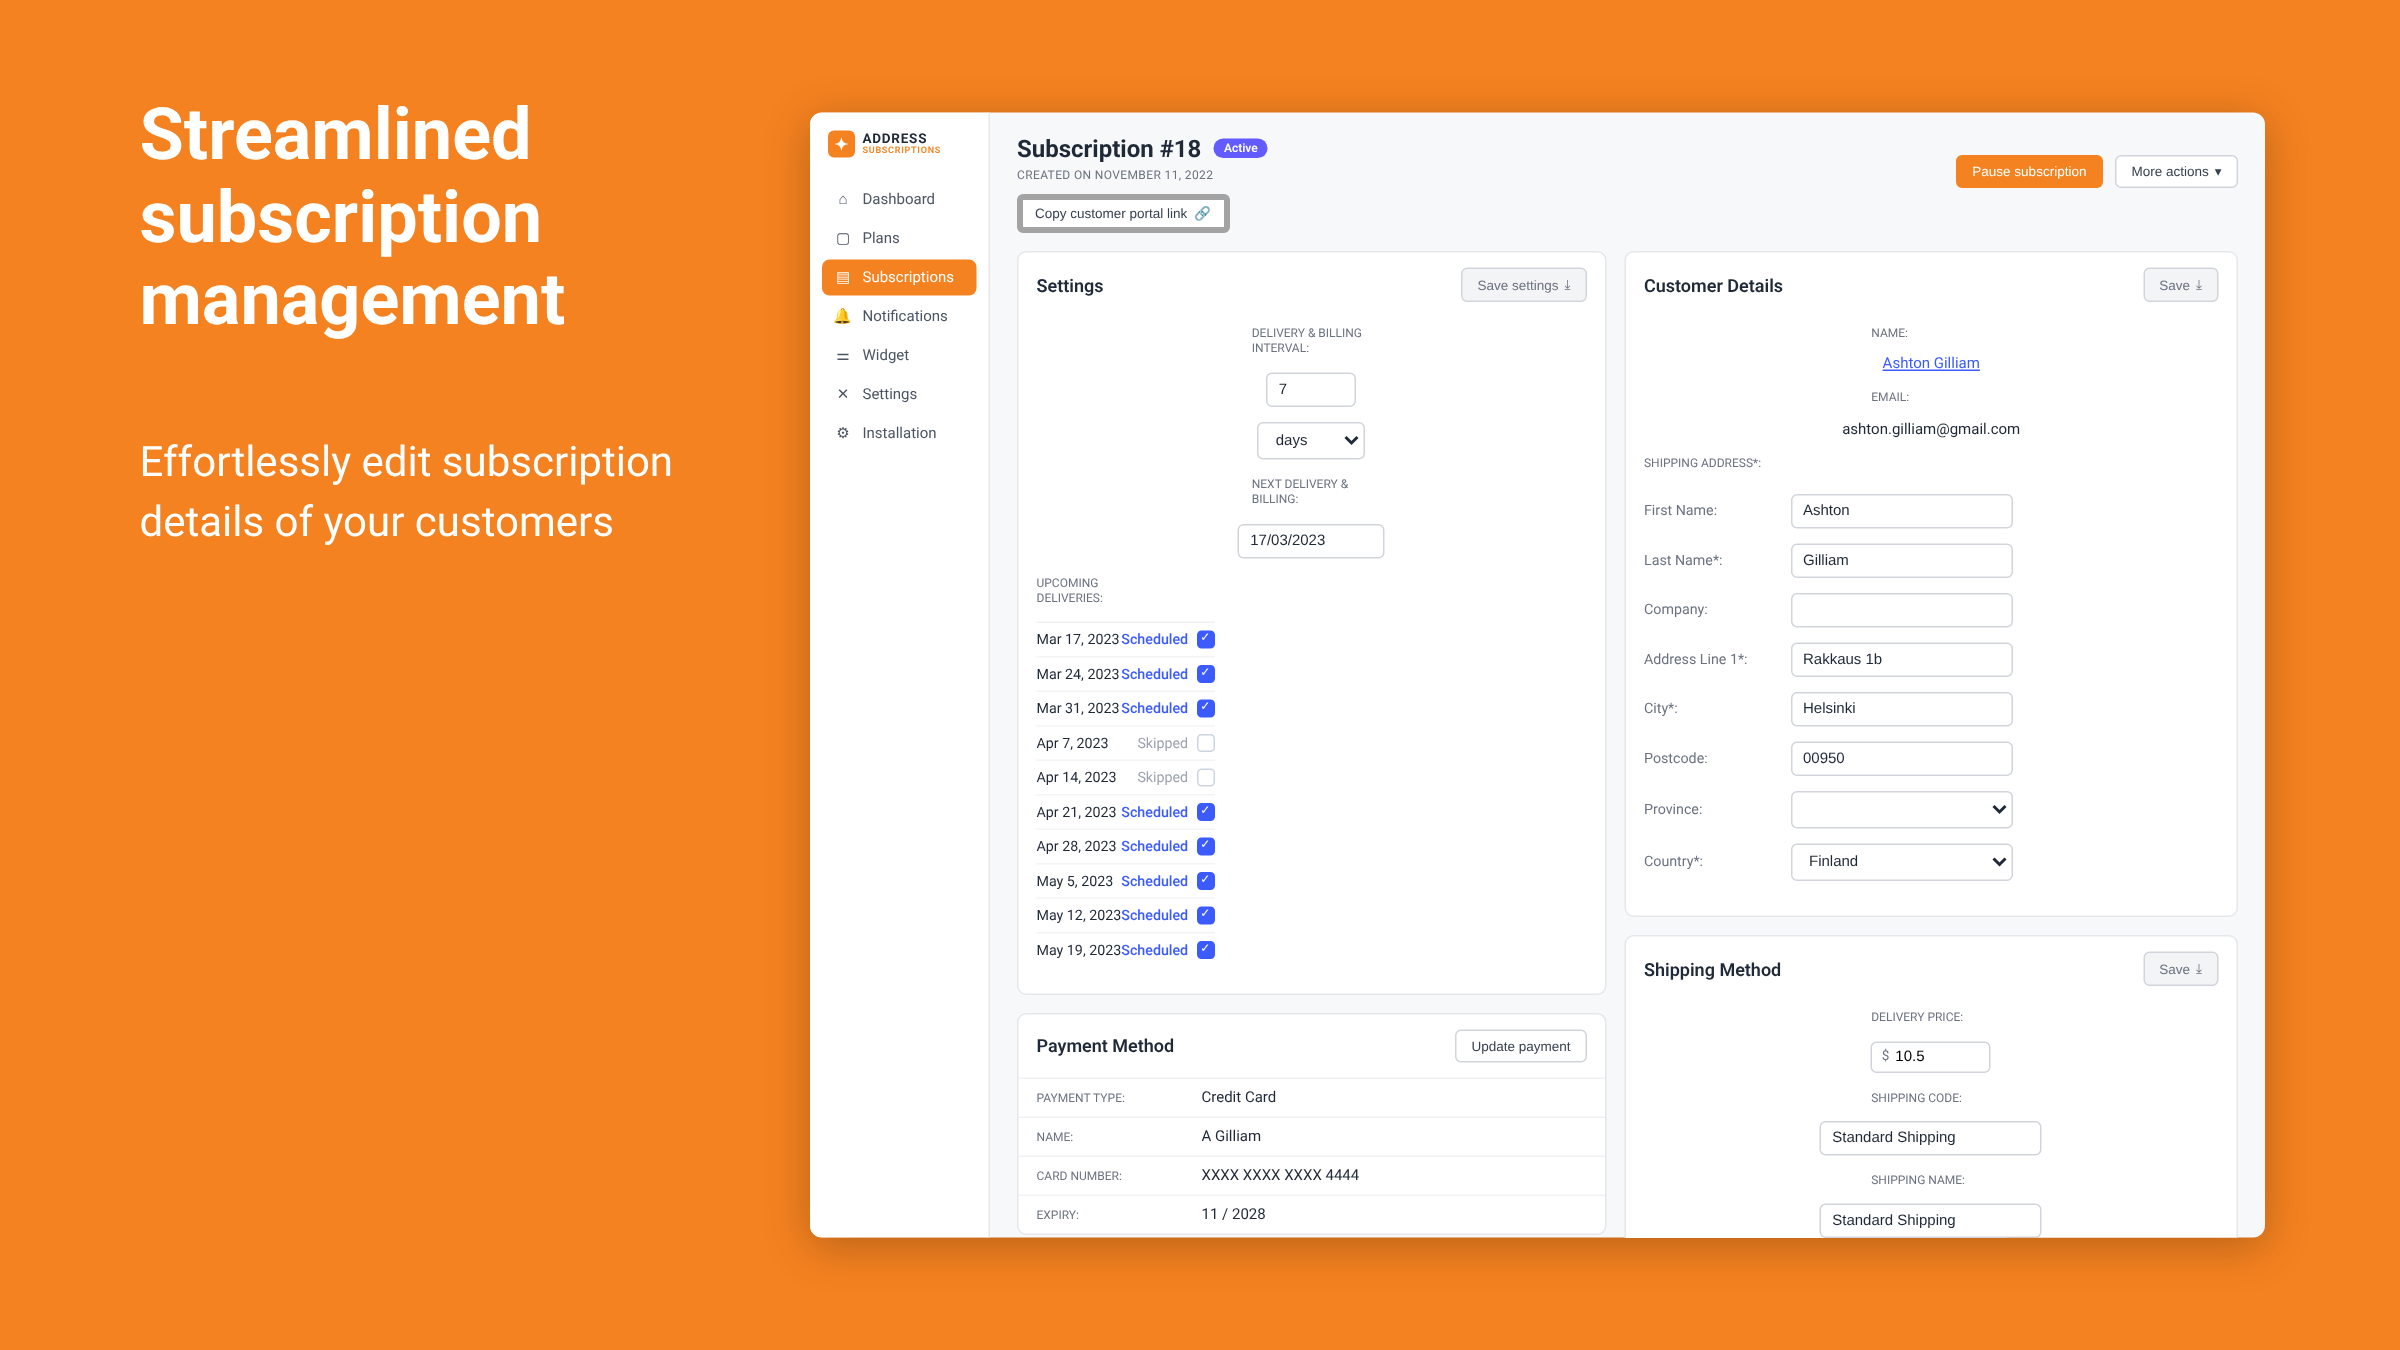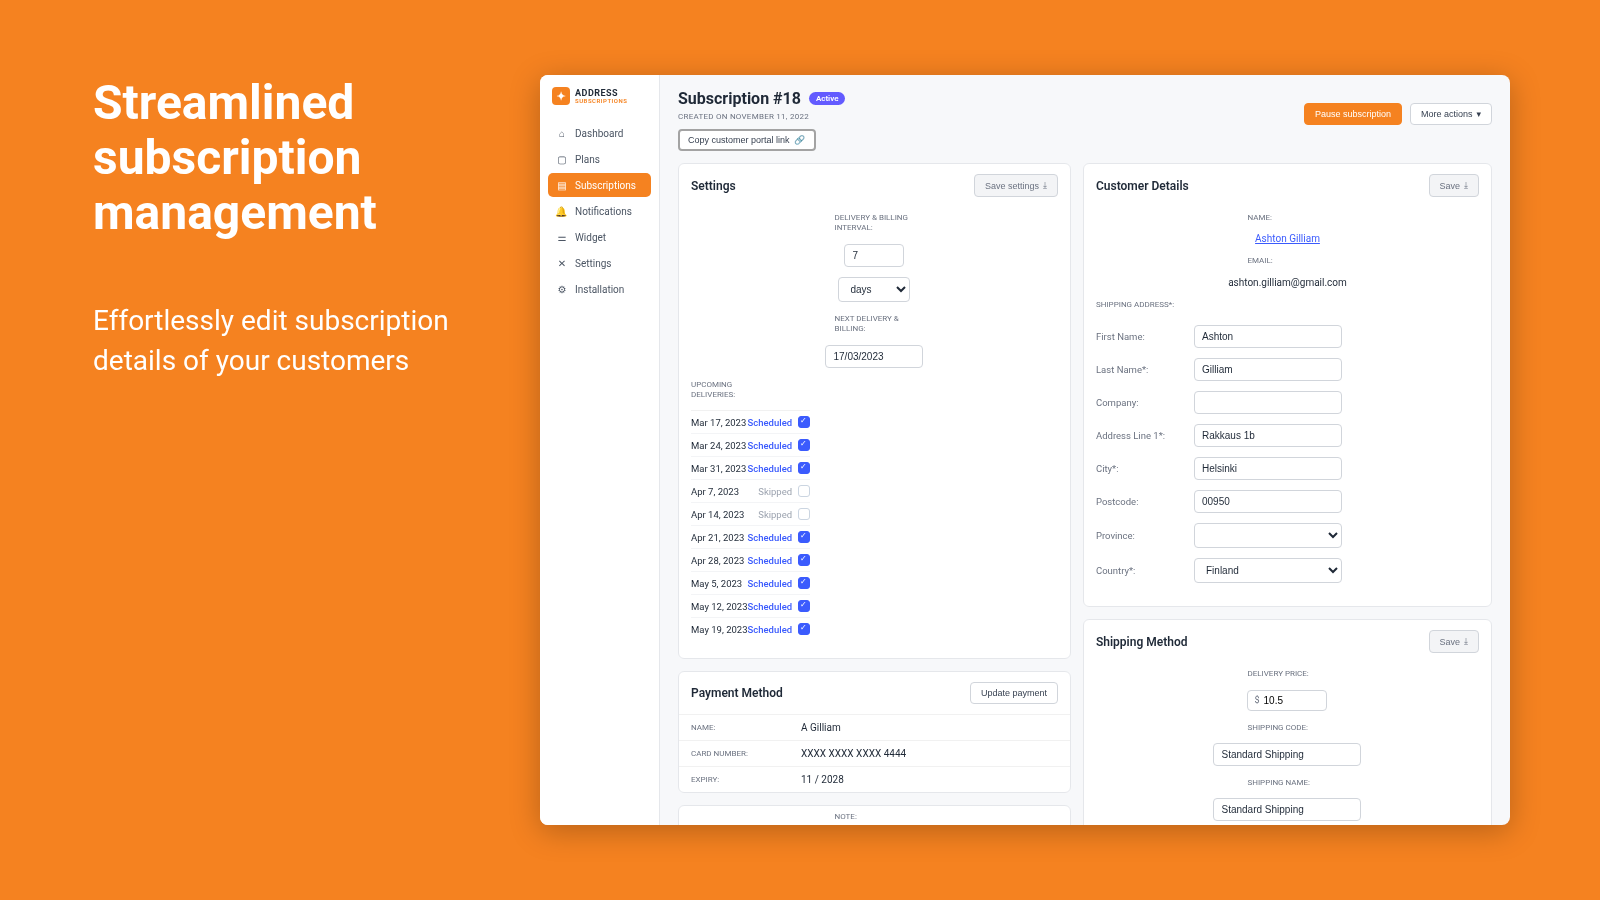--- a/index.html
+++ b/index.html
@@ -7,21 +7,21 @@
   font-family: -apple-system, BlinkMacSystemFont, "Segoe UI", Roboto, sans-serif;
   background: #f58220;
   width: 1600px;
   height: 900px;
   overflow: hidden;
   position: relative;
 }
 .marketing {
   position: absolute;
   left: 93px;
-  top: 75px;
+  top: 62px;
   color: #fff;
   width: 400px;
 }
 .marketing h1 {
   font-size: 48px;
   font-weight: 700;
   line-height: 1.15;
   margin-bottom: 60px;
 }
 .marketing p {
@@ -96,21 +96,21 @@
   background: #635bff;
   color: #fff;
   font-size: 8px;
   font-weight: 600;
   padding: 2px 7px;
   border-radius: 9px;
 }
 .meta { font-size: 8px; color: #6b7280; text-transform: uppercase; margin-top: 4px; letter-spacing: .25px; }
 .copy-link {
   display: inline-flex; align-items: center; gap: 5px;
-  border: 2px solid #a3a3a3; border-radius: 4px;
+  border: 4px solid #a3a3a3; border-radius: 4px;
   padding: 4px 8px; font-size: 9px; color: #374151;
   margin-top: 8px; cursor: pointer; background: #fff;
 }
 .head-actions { display: flex; gap: 8px; align-items: center; margin-top: 14px; }
 .btn {
   border: 1px solid #d1d5db;
   background: #fff;
   border-radius: 4px;
   padding: 5px 10px;
   font-size: 9px;
@@ -369,20 +369,24 @@
             </div>
           </div>
         </section>
 
         <section class="card">
           <div class="card-head">
             <div class="card-title">Payment Method</div>
             <button class="btn">Update payment</button>
           </div>
           <div class="kv-row">
+              <div class="k">PAYMENT TYPE:</div>
+              <div class="v">Credit Card</div>
+            </div>
+          <div class="kv-row">
               <div class="k">NAME:</div>
               <div class="v">A Gilliam</div>
             </div>
           <div class="kv-row">
               <div class="k">CARD NUMBER:</div>
               <div class="v">XXXX XXXX XXXX 4444</div>
             </div>
           <div class="kv-row">
               <div class="k">EXPIRY:</div>
               <div class="v">11 / 2028</div>

